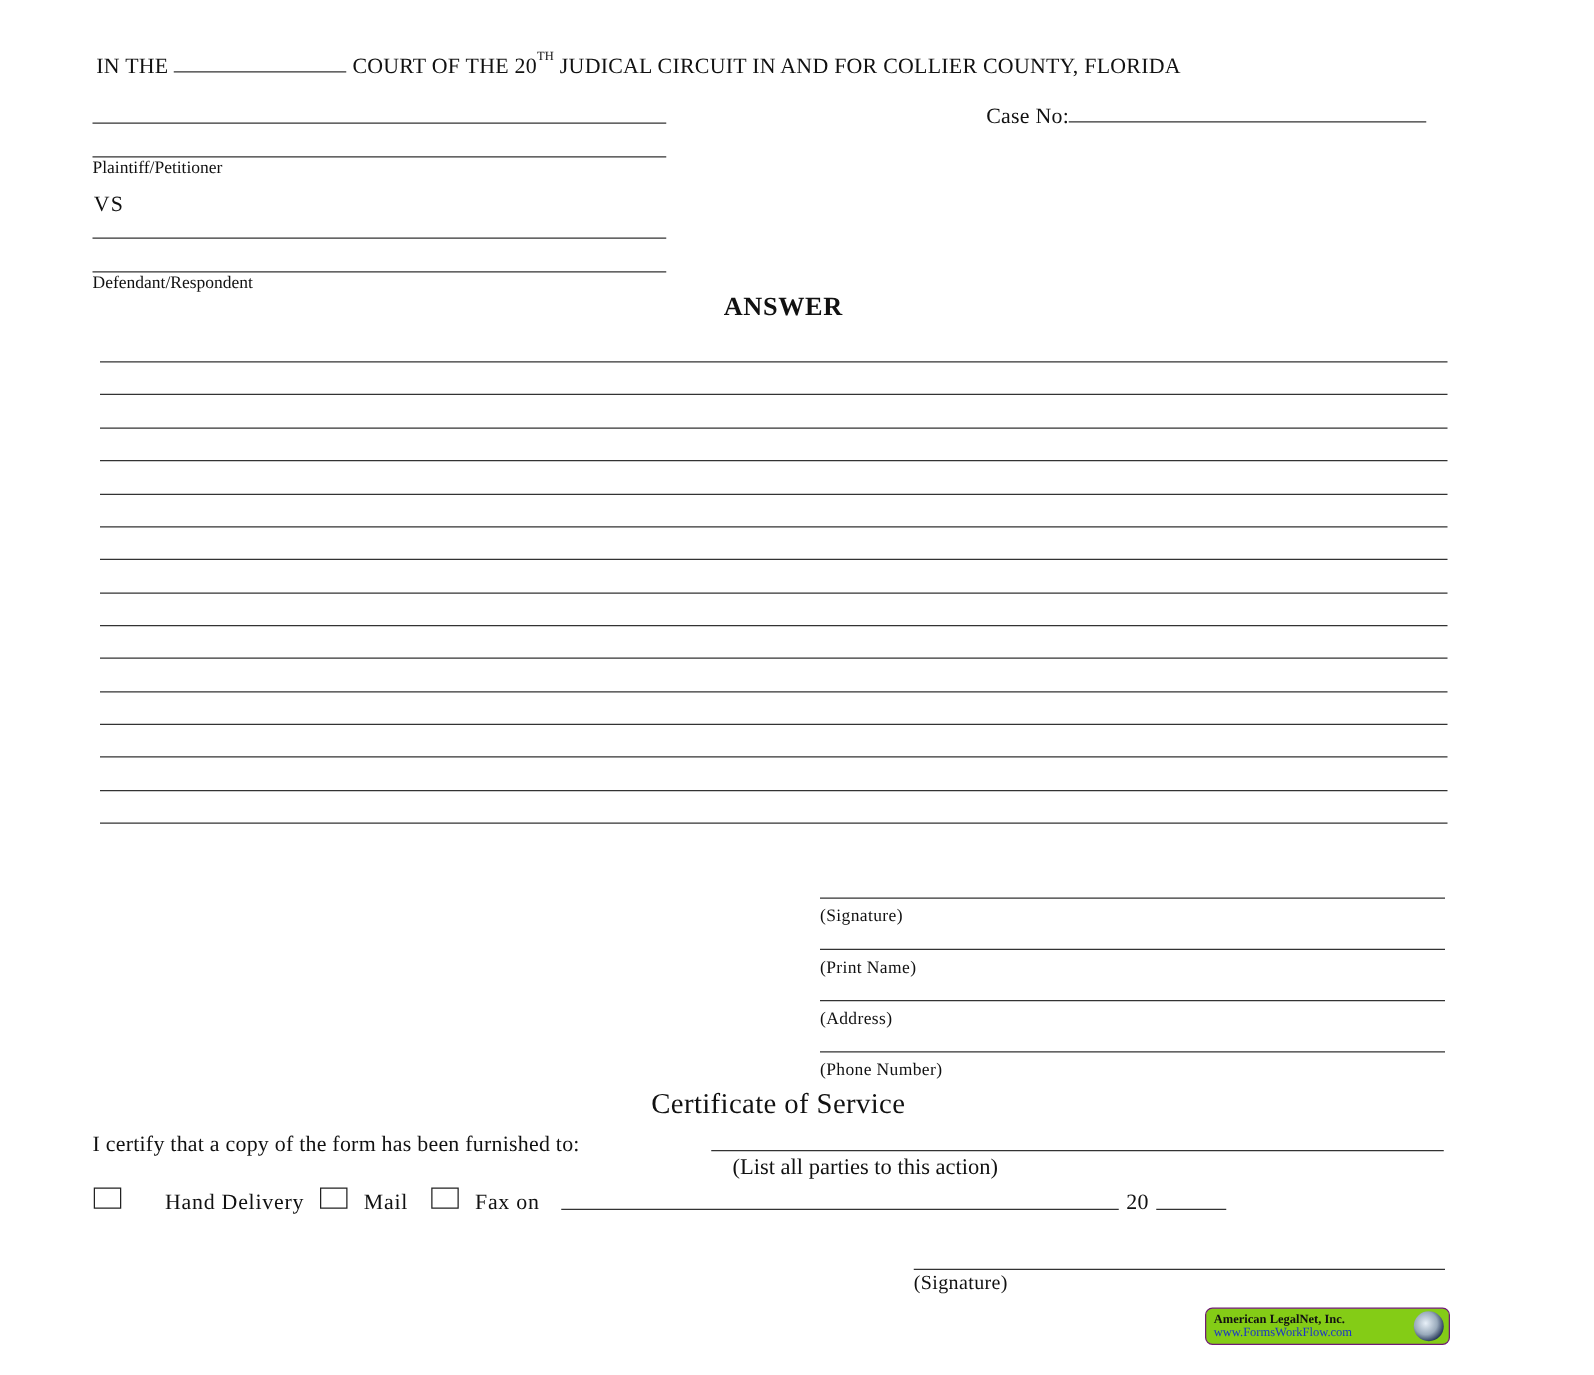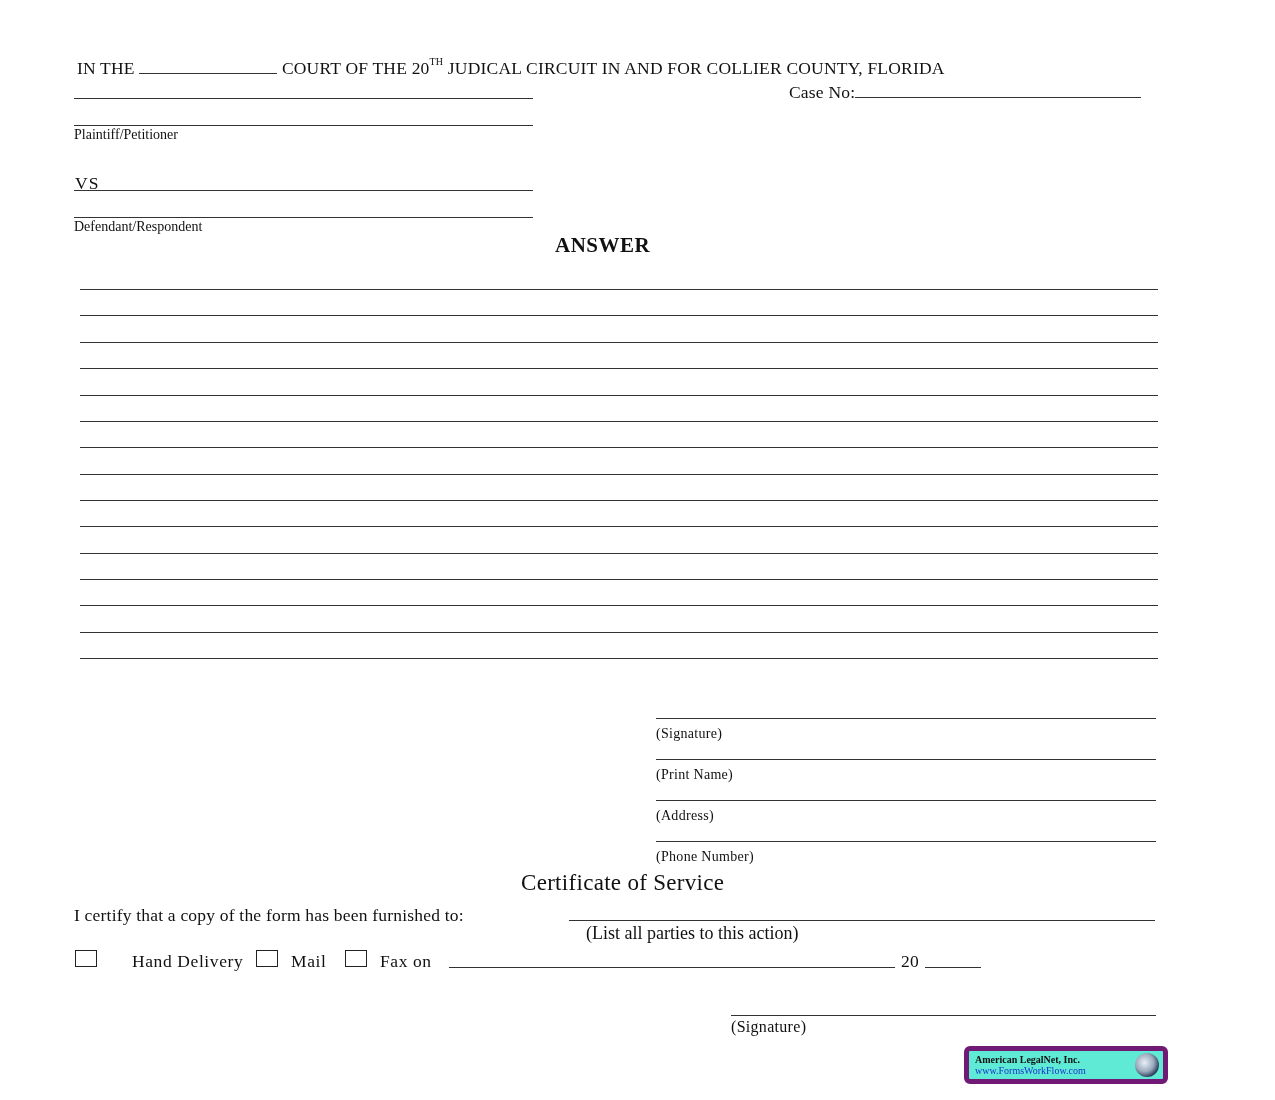--- a/index.html
+++ b/index.html
@@ -4,49 +4,49 @@
 <style>
   html, body { margin:0; padding:0; background:#ffffff; }
   body { width:1275px; height:1100px; position:relative; overflow:hidden;
          font-family:"Liberation Serif", "DejaVu Serif", serif; color:#111; }
   .abs { position:absolute; white-space:nowrap; }
   .rule { position:absolute; height:0; border-top:1.3px solid #333; }
   .court-line { font-size:17.5px; letter-spacing:0.2px; }
   .court-line sup { font-size:10px; vertical-align:top; position:relative; top:-2px; }
   .blank-inline { display:inline-block; border-bottom:1.3px solid #333; vertical-align:baseline; height:1px; }
   .small-label { font-size:14px; }
-  .title { font-weight:bold; font-size:21px; letter-spacing:0.5px; }
+  .title { font-weight:bold; font-size:21px; letter-spacing:0.5px;margin-left:24px; }
   .sig-label { font-size:14px; letter-spacing:0.3px; }
   .mid-text { font-size:17.5px; letter-spacing:0.2px; }
   .checkbox { position:absolute; width:20px; height:15px; border:1.3px solid #222; background:#fff; }
-  .logo { position:absolute; left:964px; top:1046px; width:194px; height:28px; border:5px solid #701a75; border-radius:6px; background:#5eead4; }
+  .logo { position:absolute; left:964px; top:1046px; width:194px; height:28px; border:1px solid #701a75; border-radius:6px; background:#84cc16; }
   .logo .company { position:absolute; left:6px; top:3px; font-size:10px; font-weight:bold; }
   .logo .url { position:absolute; left:6px; top:14px; font-size:10px; color:#1a33cc; }
   .logo .globe { position:absolute; right:4px; top:2px; width:24px; height:24px; border-radius:50%;
                  background:radial-gradient(circle at 40% 40%, #e8f0f8 0%, #9ab 45%, #235 75%, #111 100%); }
 </style>
 </head>
 <body>
 
-<div class="abs court-line" style="left:77px; top:42px;margin-top:16px;">
+<div class="abs court-line" style="left:77px; top:42px;">
   <span>IN THE</span>
   <span class="blank-inline" style="width:138px;"></span>
   <span>COURT OF THE 20</span><sup>TH</sup>
   <span>JUDICAL CIRCUIT IN AND FOR COLLIER COUNTY, FLORIDA</span>
 </div>
 
 <div class="abs court-line" style="left:789px; top:82px;">
   <span>Case No:</span><span class="blank-inline" style="width:286px;"></span>
 </div>
 
 <div class="rule" style="left:74px; top:98px; width:459px;"></div>
 <div class="rule" style="left:74px; top:125px; width:459px;"></div>
 <div class="abs small-label" style="left:74px; top:127px;">Plaintiff/Petitioner</div>
 
-<div class="abs" style="left:75px; top:173px; font-size:17.5px; letter-spacing:1px;">VS</div>
+<div class="abs" style="left:75px; top:153px; font-size:17.5px; letter-spacing:1px;">VS</div>
 
 <div class="rule" style="left:74px; top:190px; width:459px;"></div>
 <div class="rule" style="left:74px; top:217px; width:459px;"></div>
 <div class="abs small-label" style="left:74px; top:219px;">Defendant/Respondent</div>
 
 <div class="abs title" style="left:555px; top:233px;">ANSWER</div>
 
 <div>
   <div class="rule" style="left:80px; top:289px; width:1078px;"></div>
   <div class="rule" style="left:80px; top:315px; width:1078px;"></div>

